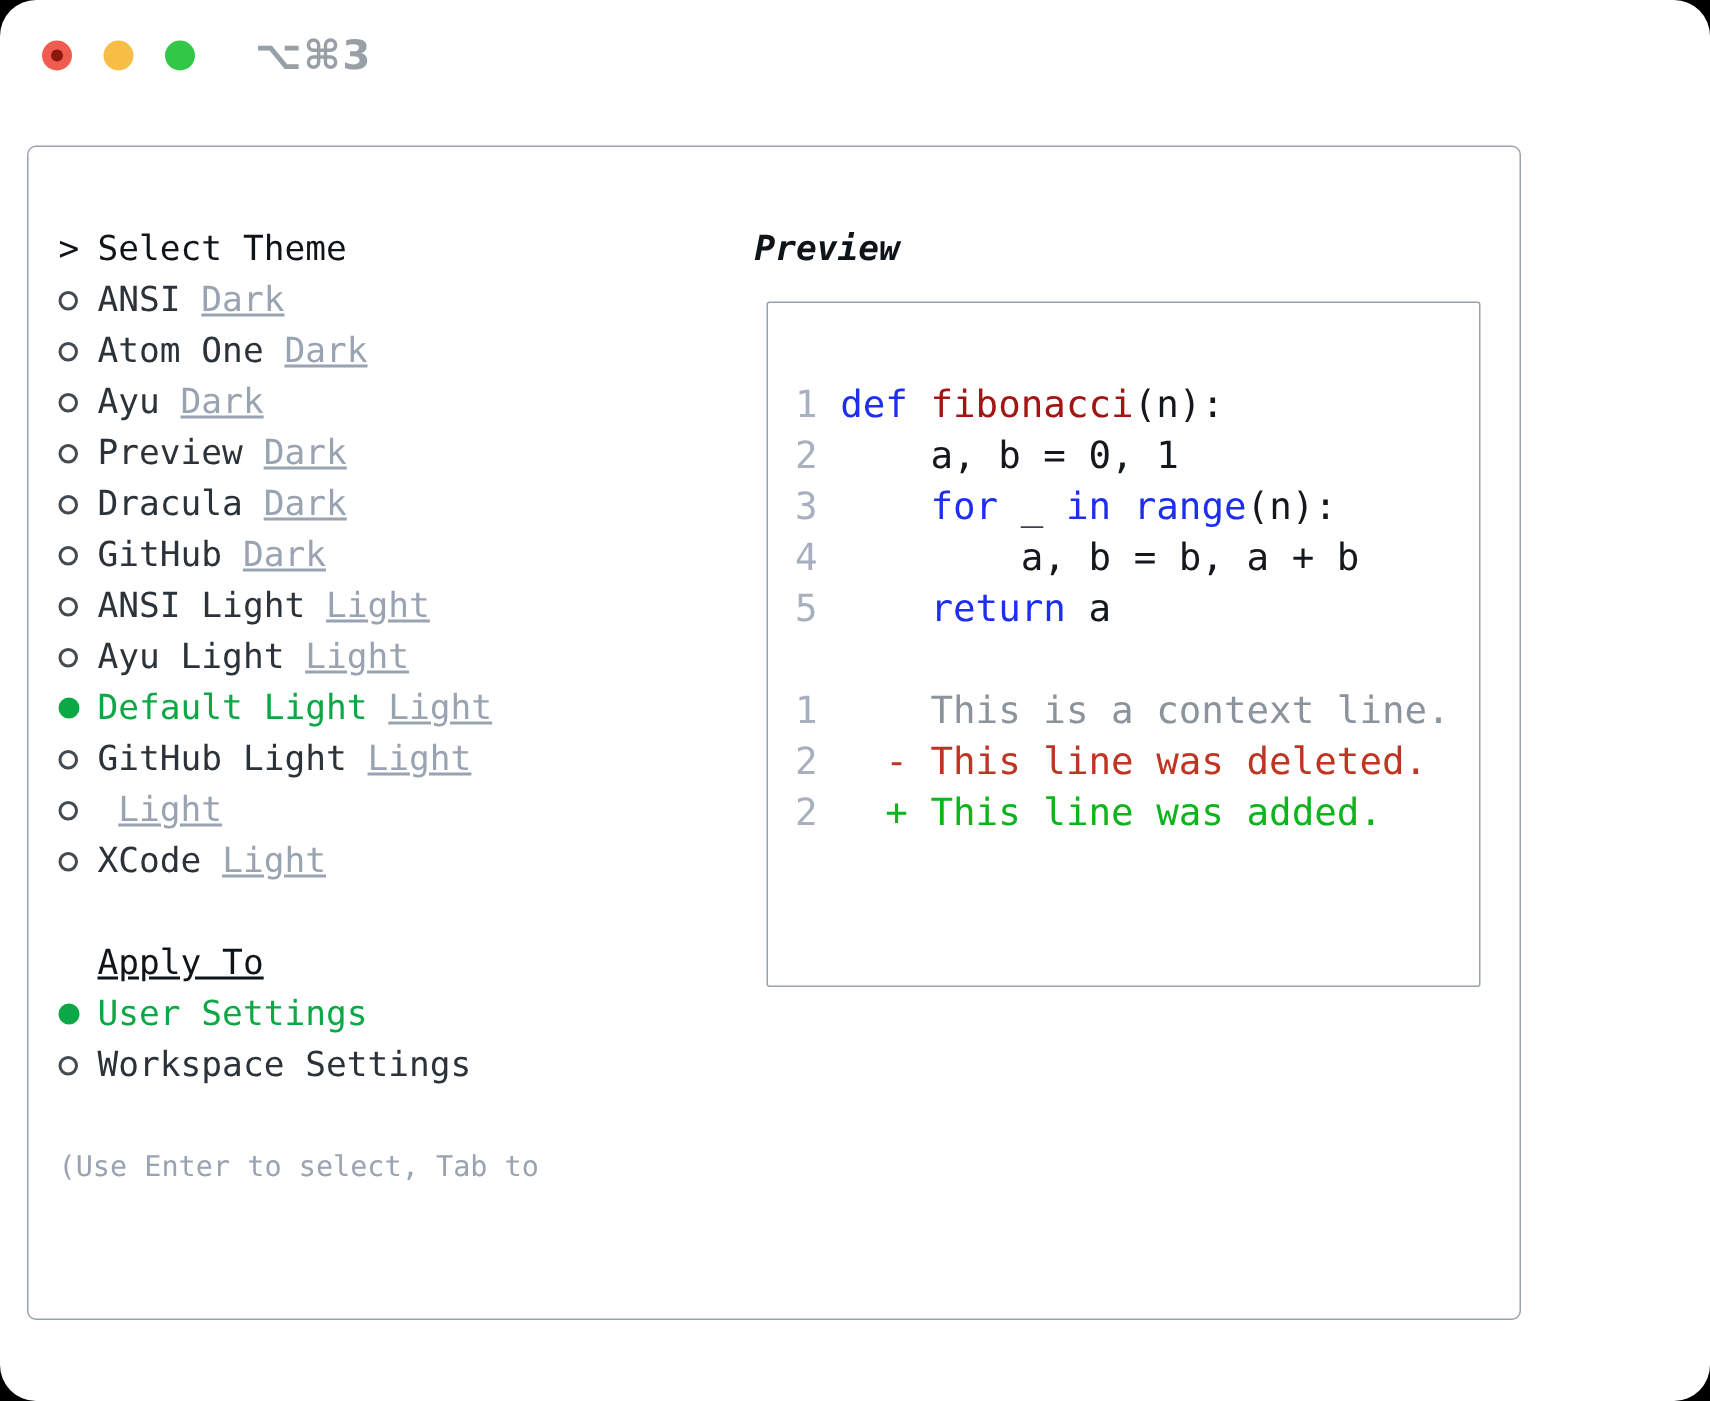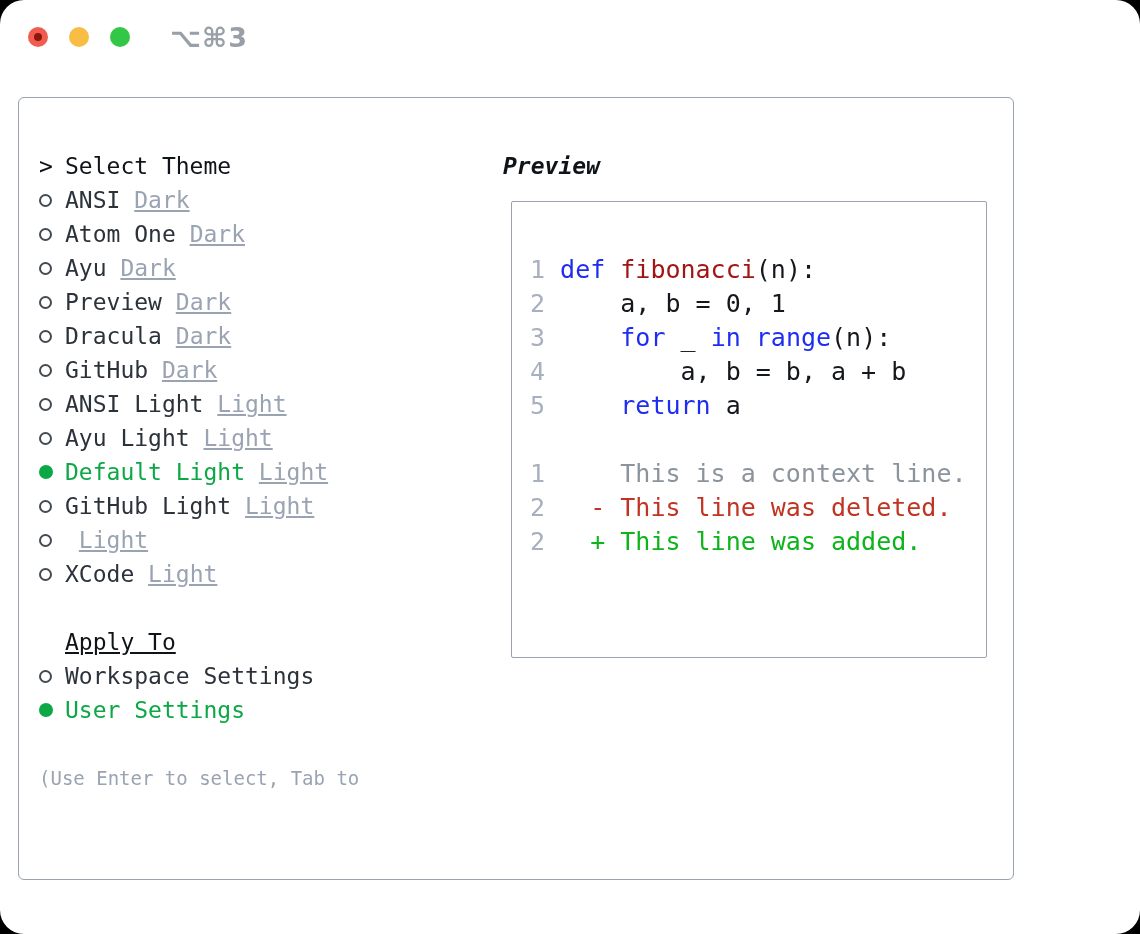--- a/index.html
+++ b/index.html
@@ -141,29 +141,29 @@
     <span class="name">XCode</span>
     <span class="variant">Light</span>
   </div>
 </div>
       <div class="gap-row"></div>
       <div class="row">
         <span class="marker"></span>
         <span class="hdr2">Apply To</span>
       </div>
       <div id="apply-items">
+  <div class="row option selected">
+    <span class="marker"><span class="circle"></span></span>
+    <span class="name">User Settings</span>
+    
+  </div>
+
   <div class="row option">
     <span class="marker"><span class="circle"></span></span>
     <span class="name">Workspace Settings</span>
-    
-  </div>
-
-  <div class="row option selected">
-    <span class="marker"><span class="circle"></span></span>
-    <span class="name">User Settings</span>
     
   </div>
 </div>
       <div class="gap-row"></div>
       <div id="help" class="help"><div>(Use Enter to select, Tab to</div></div>
     </div>
 
     <div class="preview-title">Preview</div>
     <div class="preview-box">
       <div id="code" class="code">

